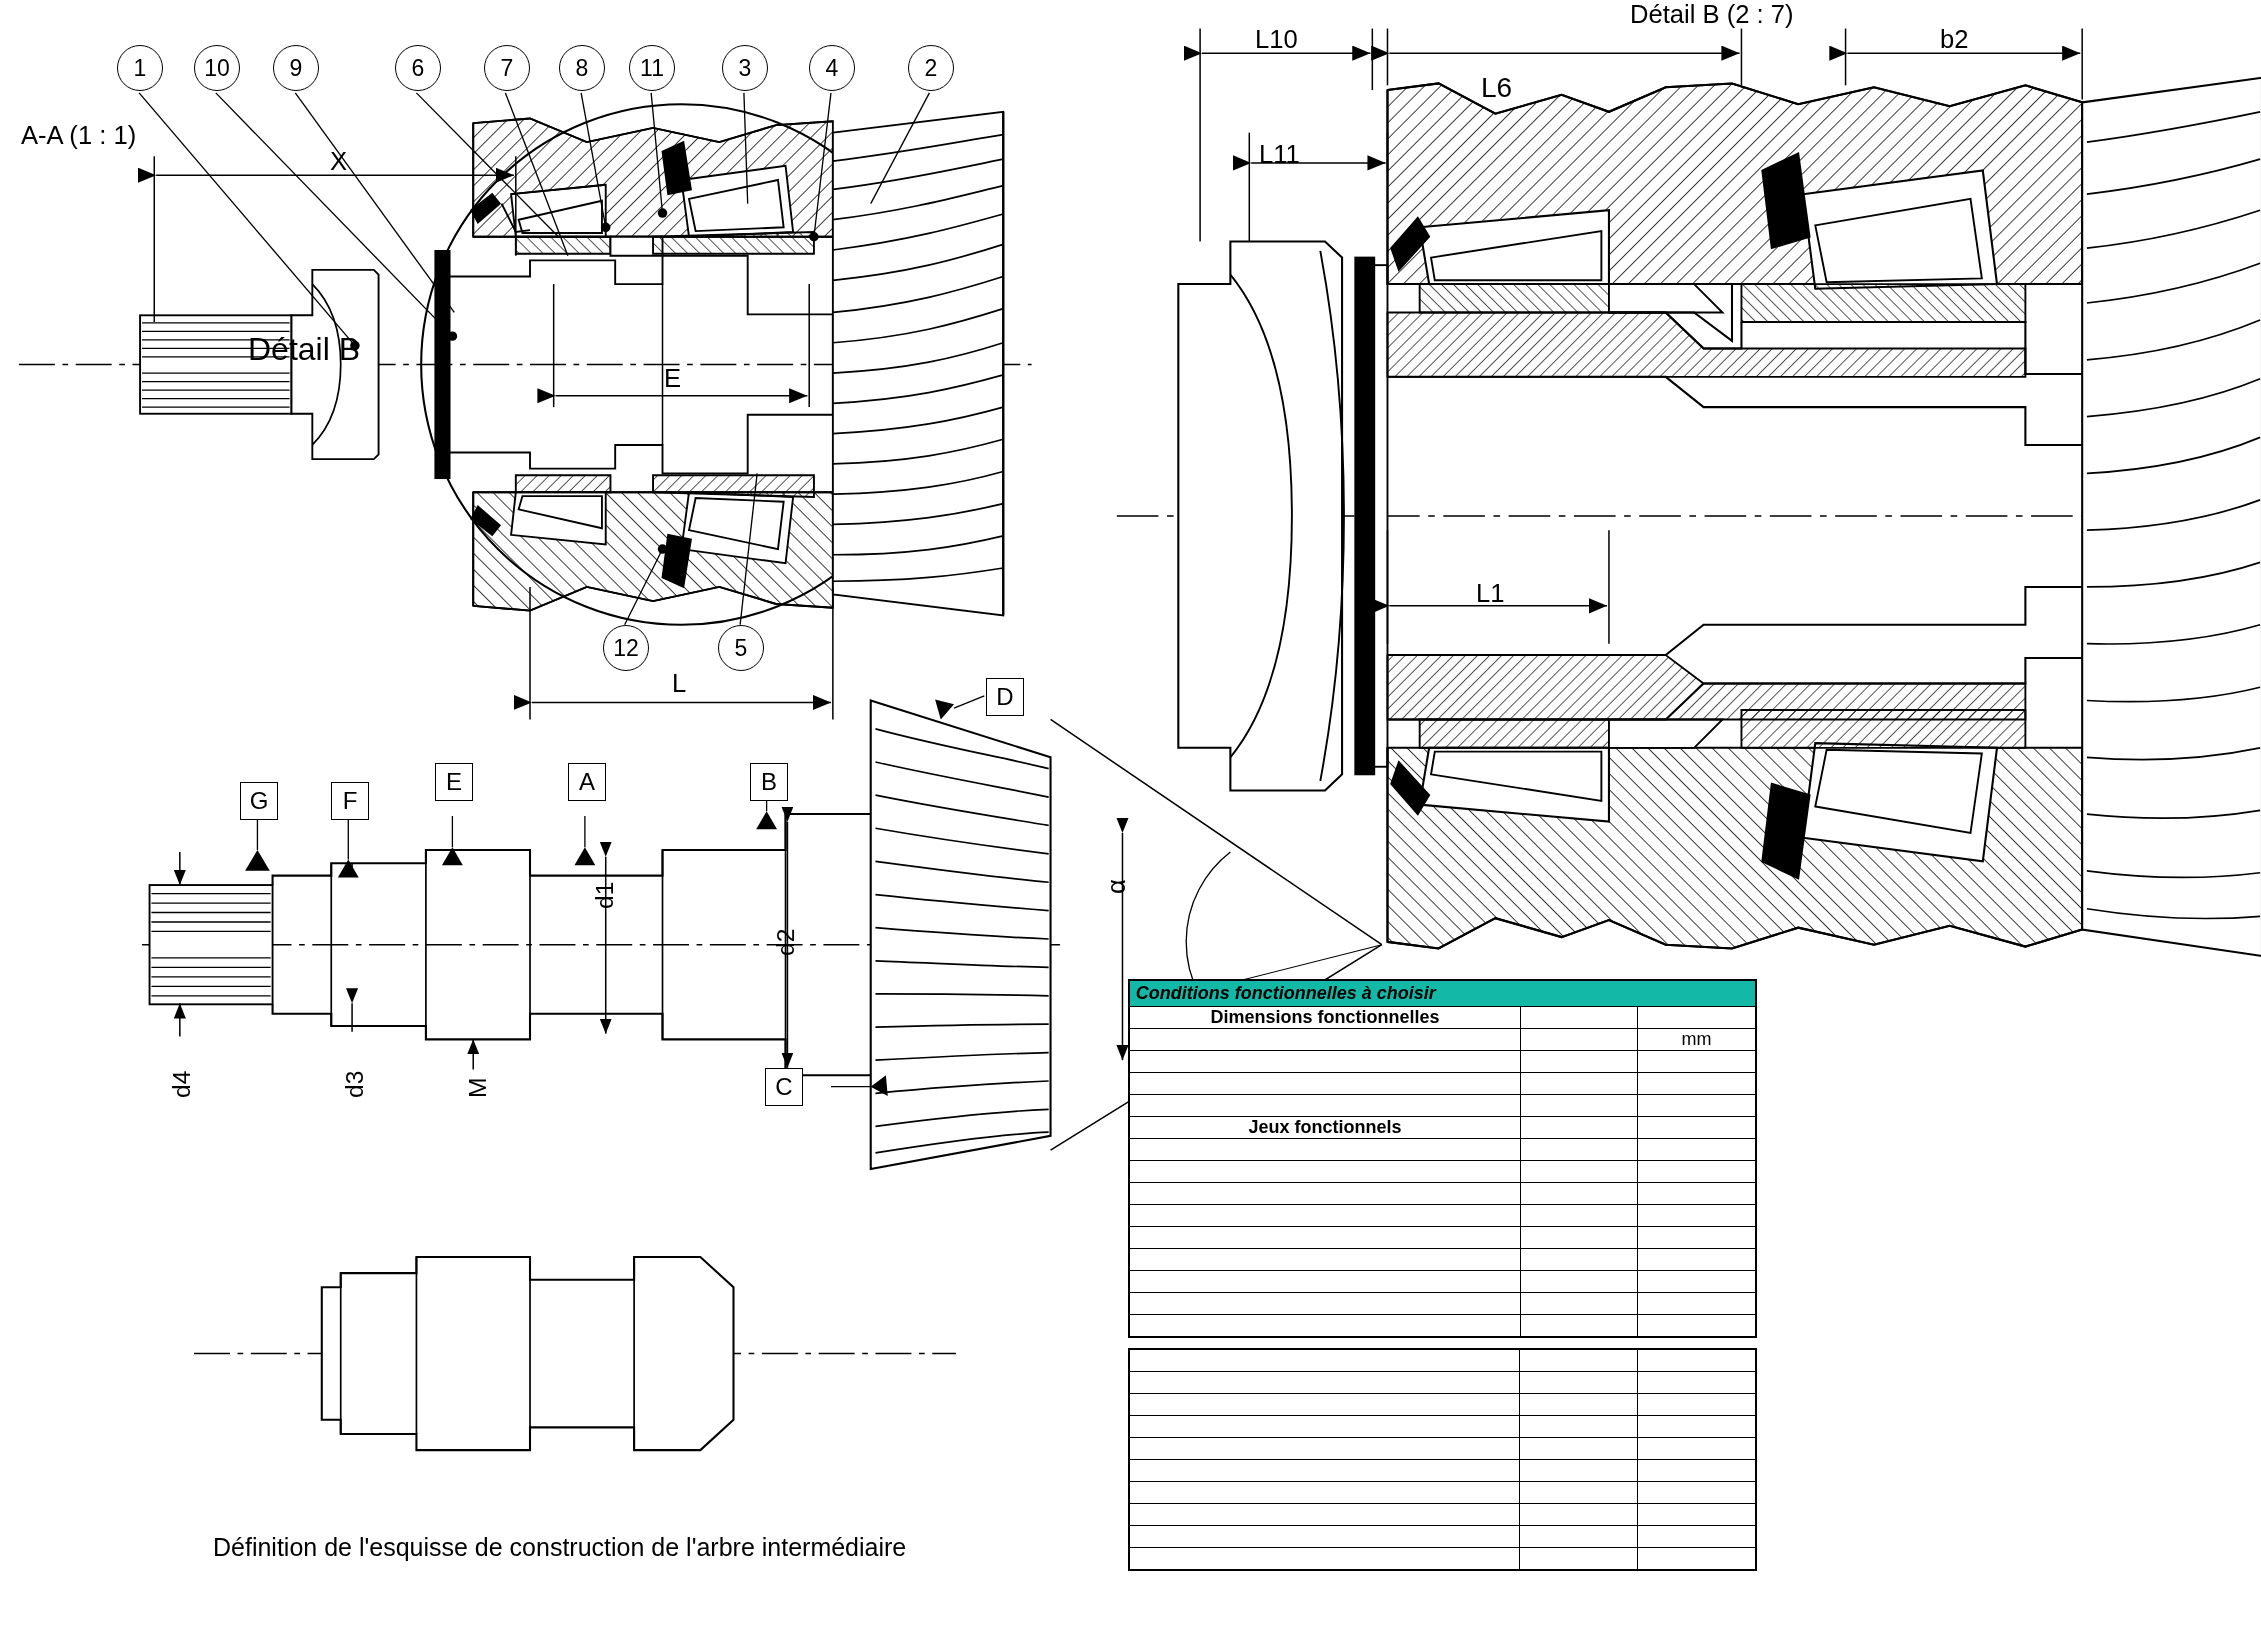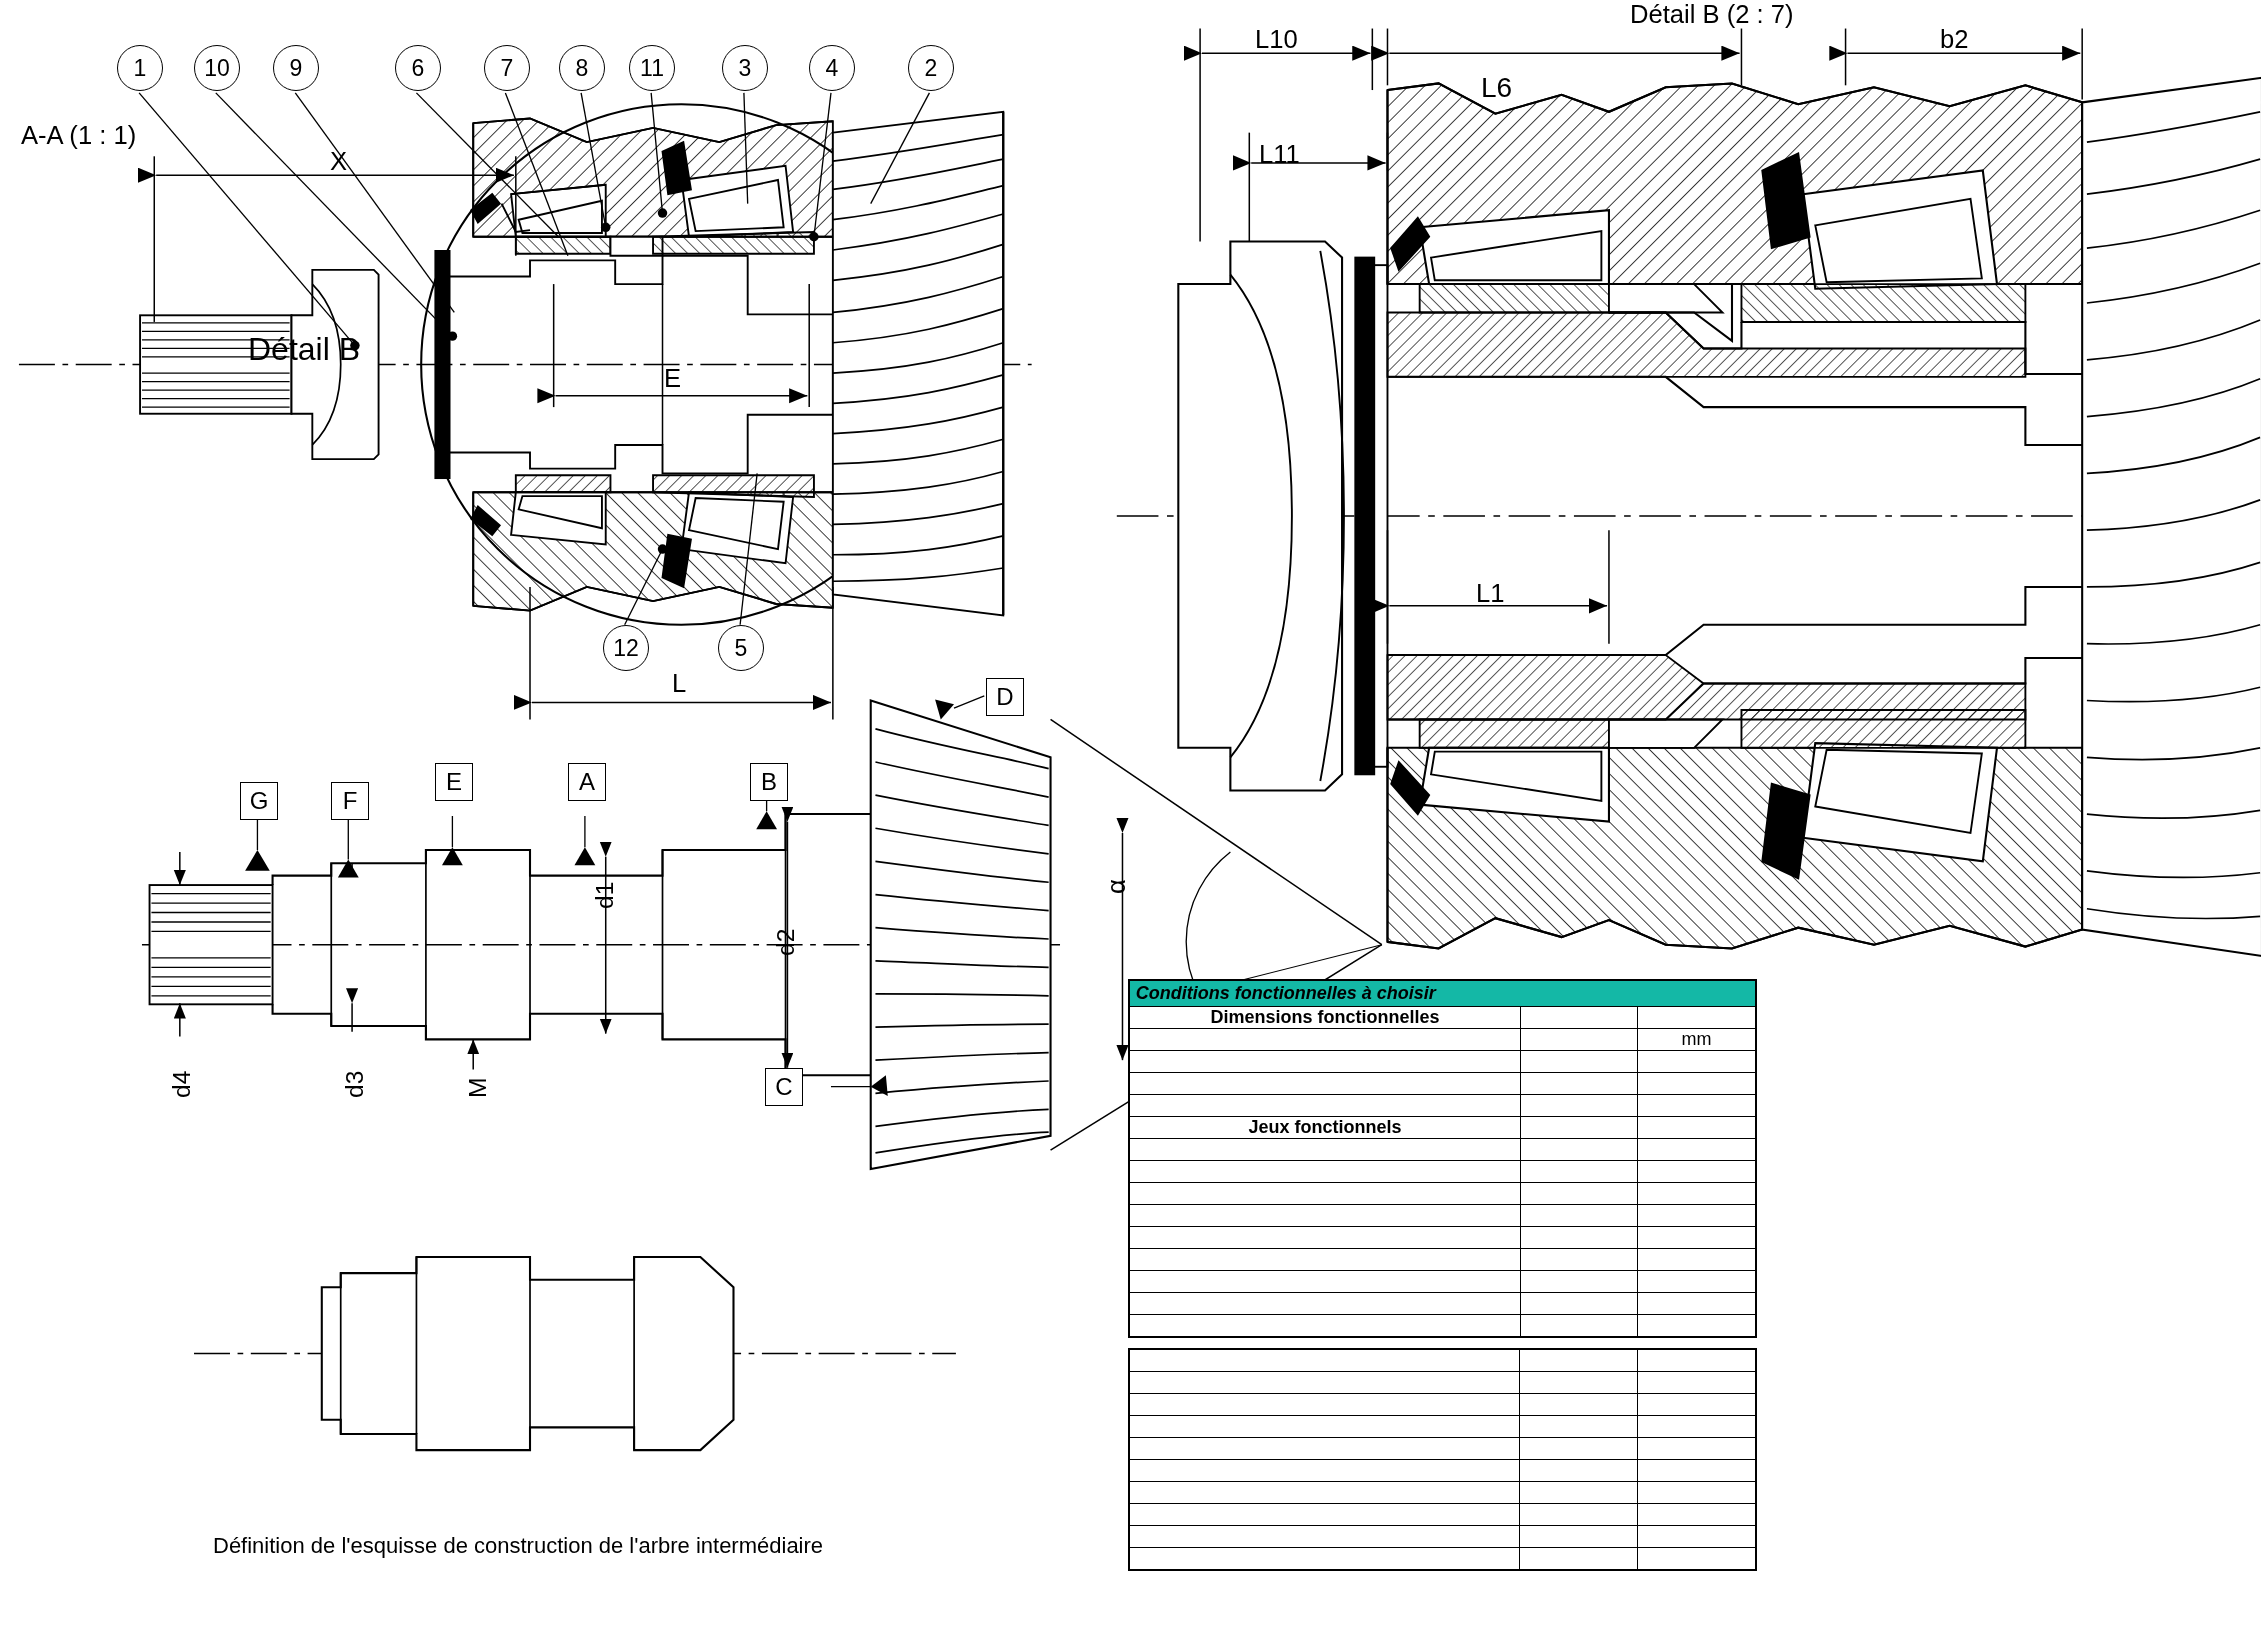--- a/index.html
+++ b/index.html
@@ -407,21 +407,21 @@
 <div class="boxlbl" style="left:986px;top:678px;">D</div>
 <div class="boxlbl" style="left:765px;top:1068px;">C</div>
 
 <span class="lbl" style="left:591px;top:909px;font-size:24.6px;transform:rotate(-90deg);transform-origin:left top;">d1</span>
 <span class="lbl" style="left:772px;top:956px;font-size:24.6px;transform:rotate(-90deg);transform-origin:left top;">d2</span>
 <span class="lbl" style="left:341px;top:1098px;font-size:24.6px;transform:rotate(-90deg);transform-origin:left top;">d3</span>
 <span class="lbl" style="left:168px;top:1098px;font-size:24.6px;transform:rotate(-90deg);transform-origin:left top;">d4</span>
 <span class="lbl" style="left:464px;top:1098px;font-size:24.6px;transform:rotate(-90deg);transform-origin:left top;">M</span>
 <span class="lbl" style="left:1102px;top:894px;font-size:25.6px;transform:rotate(-90deg);transform-origin:left top;">α</span>
 
-<span class="lbl" style="left:213px;top:1533px;font-size:22px;">Définition de l'esquisse de construction de l'arbre intermédiaire</span>
+<span class="lbl" style="left:213px;top:1533px;font-size:25px;">Définition de l'esquisse de construction de l'arbre intermédiaire</span>
 
 <table class="tbl" style="left:1128px;top:979px;width:629px;">
   <tbody>
       <tr>
         <td class="hdr" colspan="3">Conditions fonctionnelles à choisir</td>
       </tr>
   <tr>
     <td class="ctr" style="width:397px;">Dimensions fonctionnelles</td>
     <td style="width:114px;"></td>
     <td style="width:114px;"></td>

